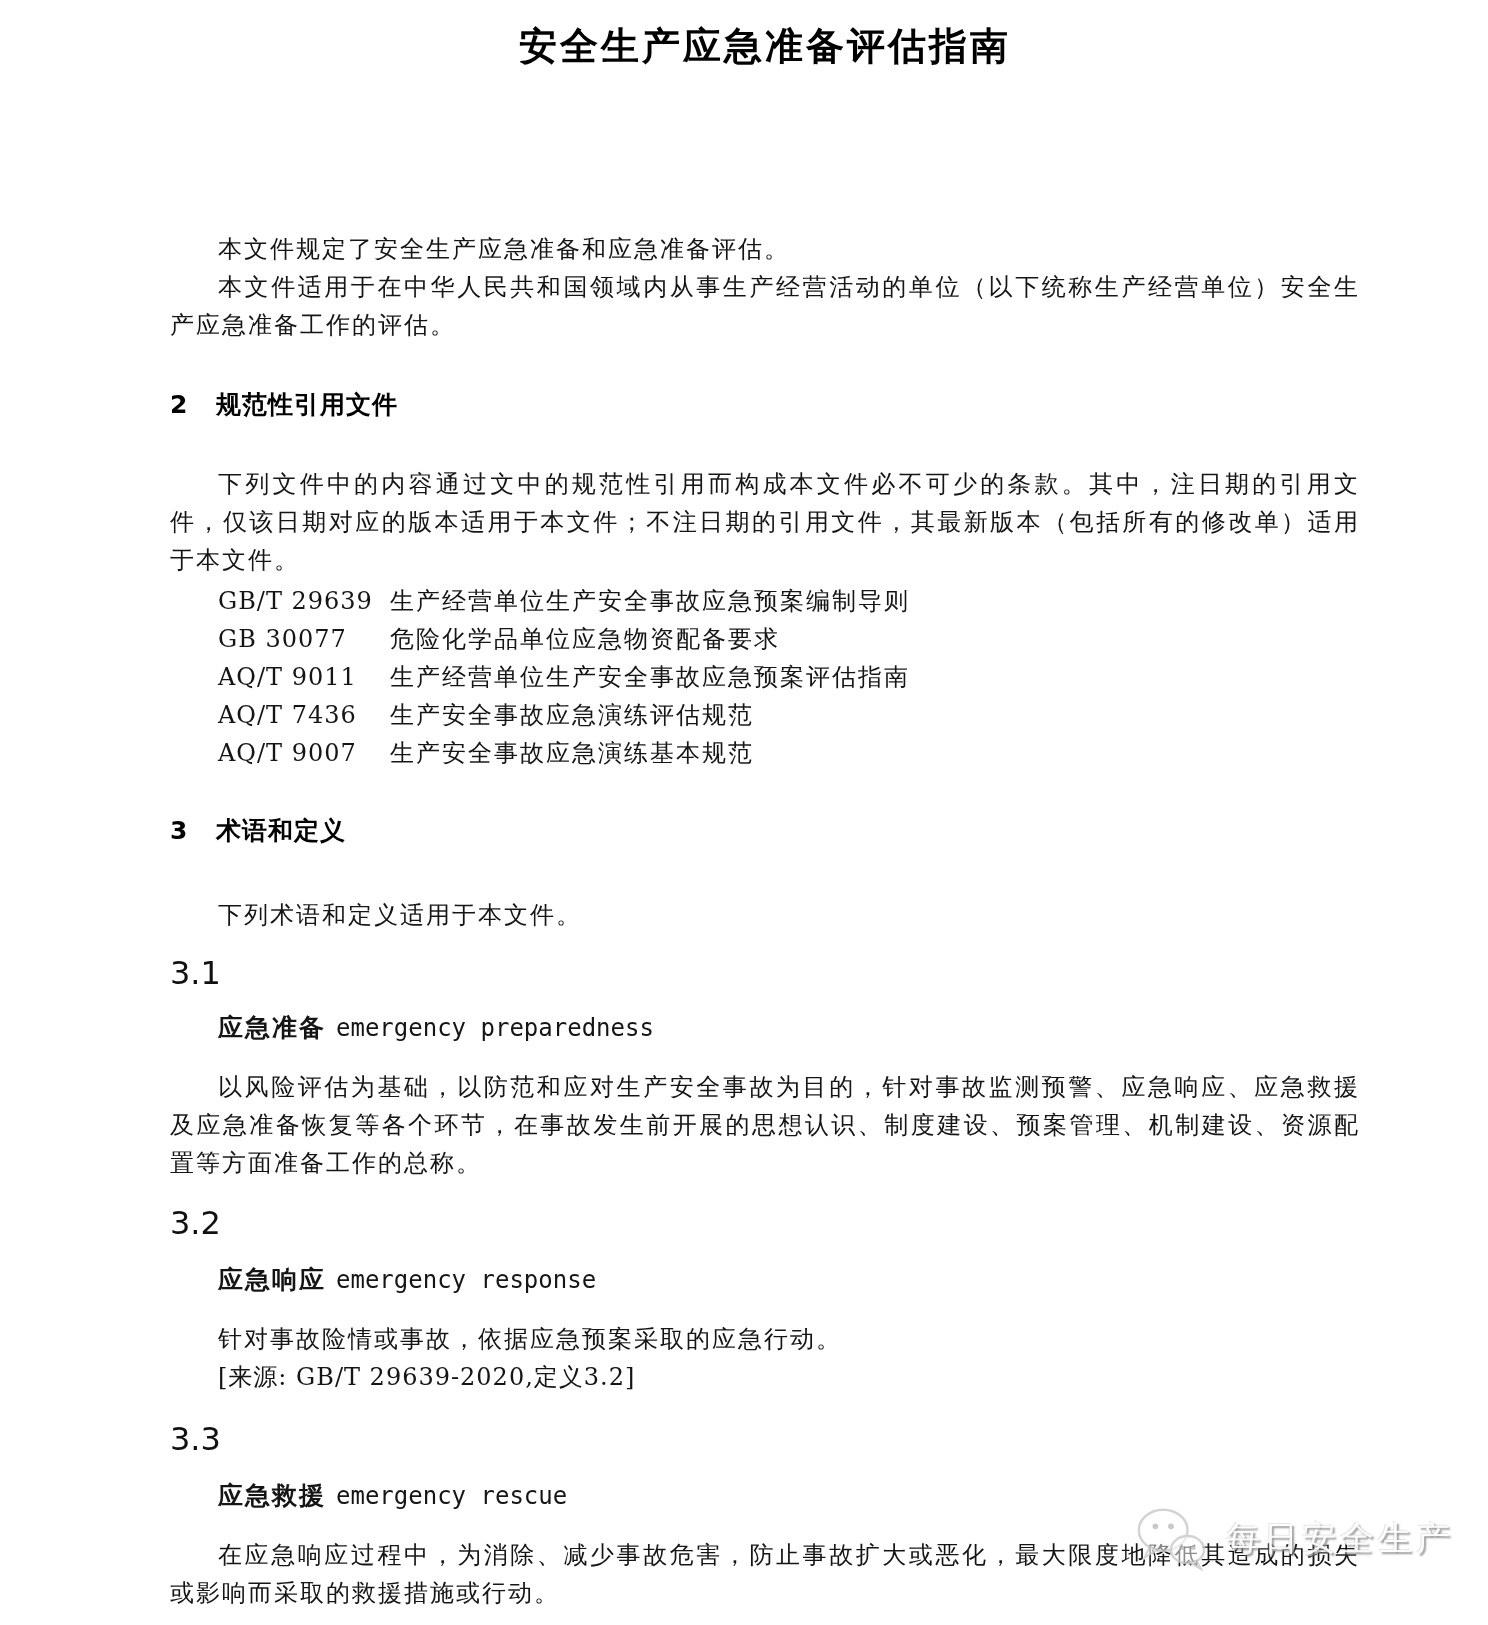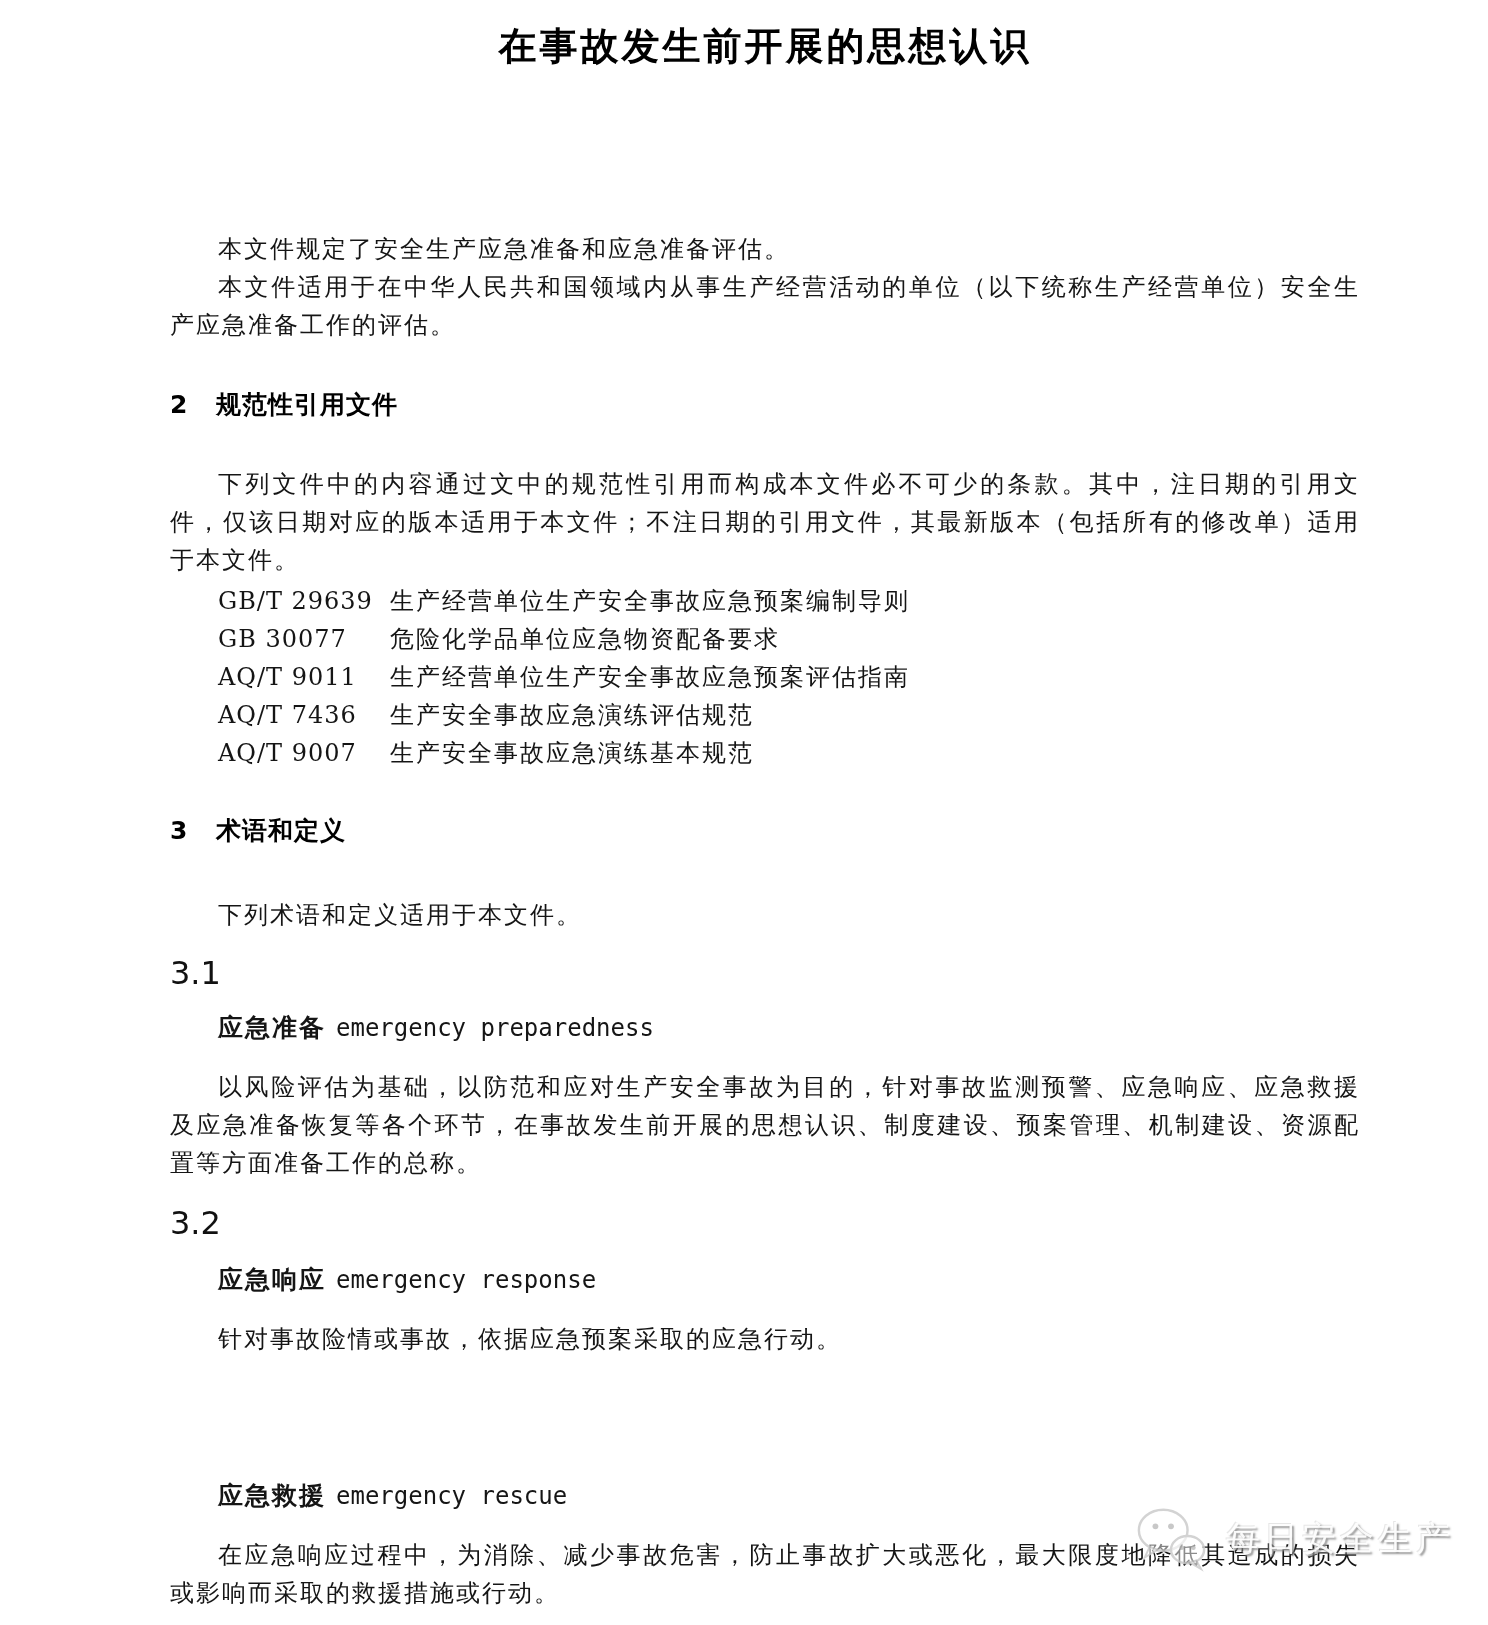--- a/index.html
+++ b/index.html
@@ -98,21 +98,21 @@
       2px 2px 2px rgba(140, 140, 140, 0.9),
       -1px -1px 0 rgba(200, 200, 200, 0.45);
     margin-left: 2px;
   }
 </style>
 </head>
 <body>
 
 <div class="page">
 
-  <div class="blk doc-title">在事故发生前开展的思想认识</div>
+  <div class="blk doc-title">安全生产应急准备评估指南</div>
 
   <div class="blk para" style="top:230px">本文件规定了安全生产应急准备和应急准备评估。</div>
   <div class="blk para" style="top:268px">本文件适用于在中华人民共和国领域内从事生产经营活动的单位（以下统称生产经营单位）安全生产应急准备工作的评估。</div>
 
   <div class="blk heading" style="top:390px">
     <span class="num">2</span><span>规范性引用文件</span>
   </div>
   <div class="blk para" style="top:465px">下列文件中的内容通过文中的规范性引用而构成本文件必不可少的条款。其中，注日期的引用文件，仅该日期对应的版本适用于本文件；不注日期的引用文件，其最新版本（包括所有的修改单）适用于本文件。</div>
 
   <div class="blk ref-list" style="top:582px">
@@ -147,21 +147,23 @@
   <div class="blk term-line" style="top:1012px">
     <span class="term-zh">应急准备</span><span class="term-en">emergency preparedness</span>
   </div>
   <div class="blk para" style="top:1068px">以风险评估为基础，以防范和应对生产安全事故为目的，针对事故监测预警、应急响应、应急救援及应急准备恢复等各个环节，在事故发生前开展的思想认识、制度建设、预案管理、机制建设、资源配置等方面准备工作的总称。</div>
 
   <div class="blk clause-num" style="top:1208px">3.2</div>
   <div class="blk para" style="top:1320px">针对事故险情或事故，依据应急预案采取的应急行动。</div>
   <div class="blk term-line" style="top:1264px">
     <span class="term-zh">应急响应</span><span class="term-en">emergency response</span>
   </div>
+  <div class="blk src-line" style="top:1358px">[来源: GB/T 29639-2020,定义3.2]</div>
 
+  <div class="blk clause-num" style="top:1424px">3.3</div>
   <div class="blk term-line" style="top:1480px">
     <span class="term-zh">应急救援</span><span class="term-en">emergency rescue</span>
   </div>
   <div class="blk para" style="top:1536px">在应急响应过程中，为消除、减少事故危害，防止事故扩大或恶化，最大限度地降低其造成的损失或影响而采取的救援措施或行动。</div>
 
   <div class="watermark">
     <svg class="wm-icon" viewBox="0 0 76 76" aria-hidden="true">
       <ellipse cx="30" cy="29" rx="25" ry="21" fill="rgba(255,255,255,0.55)" stroke="#cccccc" stroke-width="2.5"></ellipse>
       <path d="M16 46 L11 57 L24 49 Z" fill="rgba(255,255,255,0.7)" stroke="#cccccc" stroke-width="2"></path>
       <circle cx="22" cy="25" r="3" fill="#bfbfbf"></circle>

